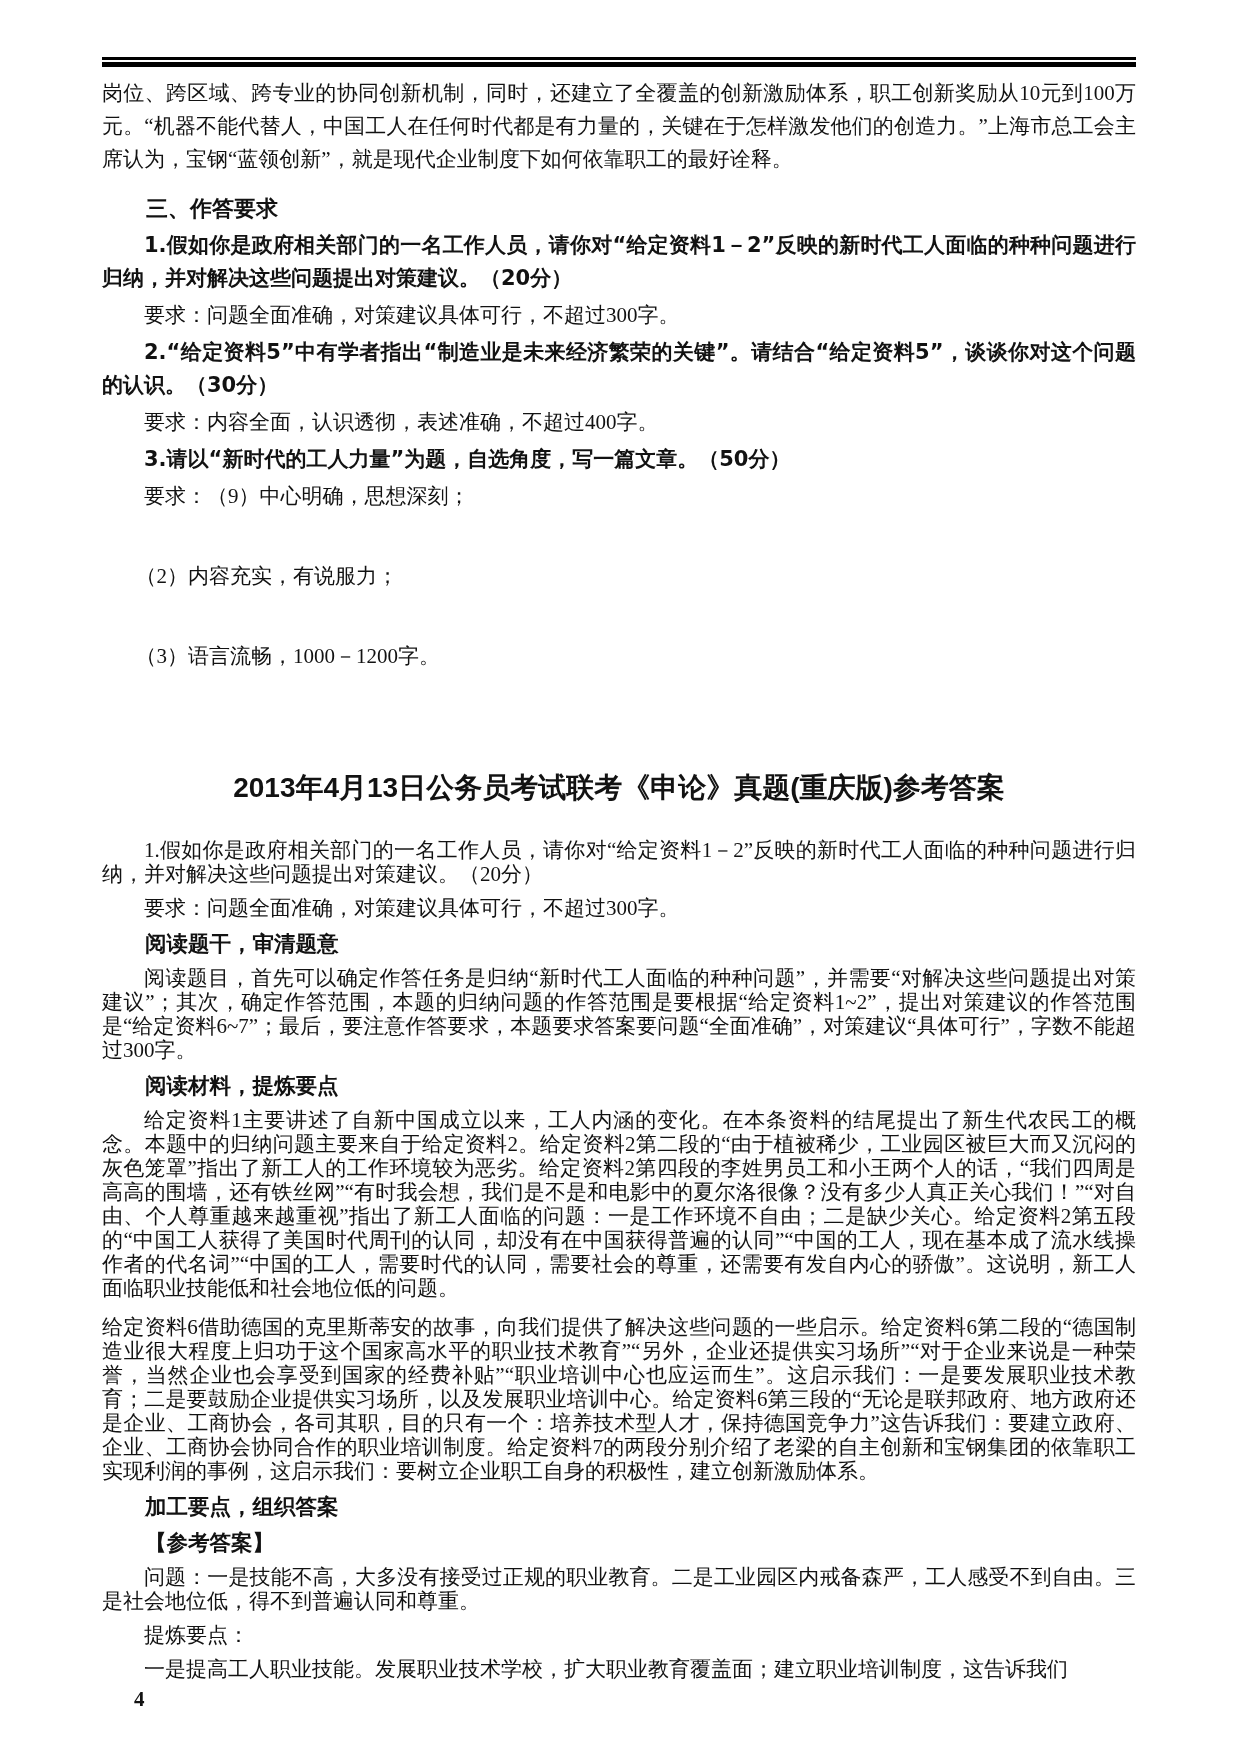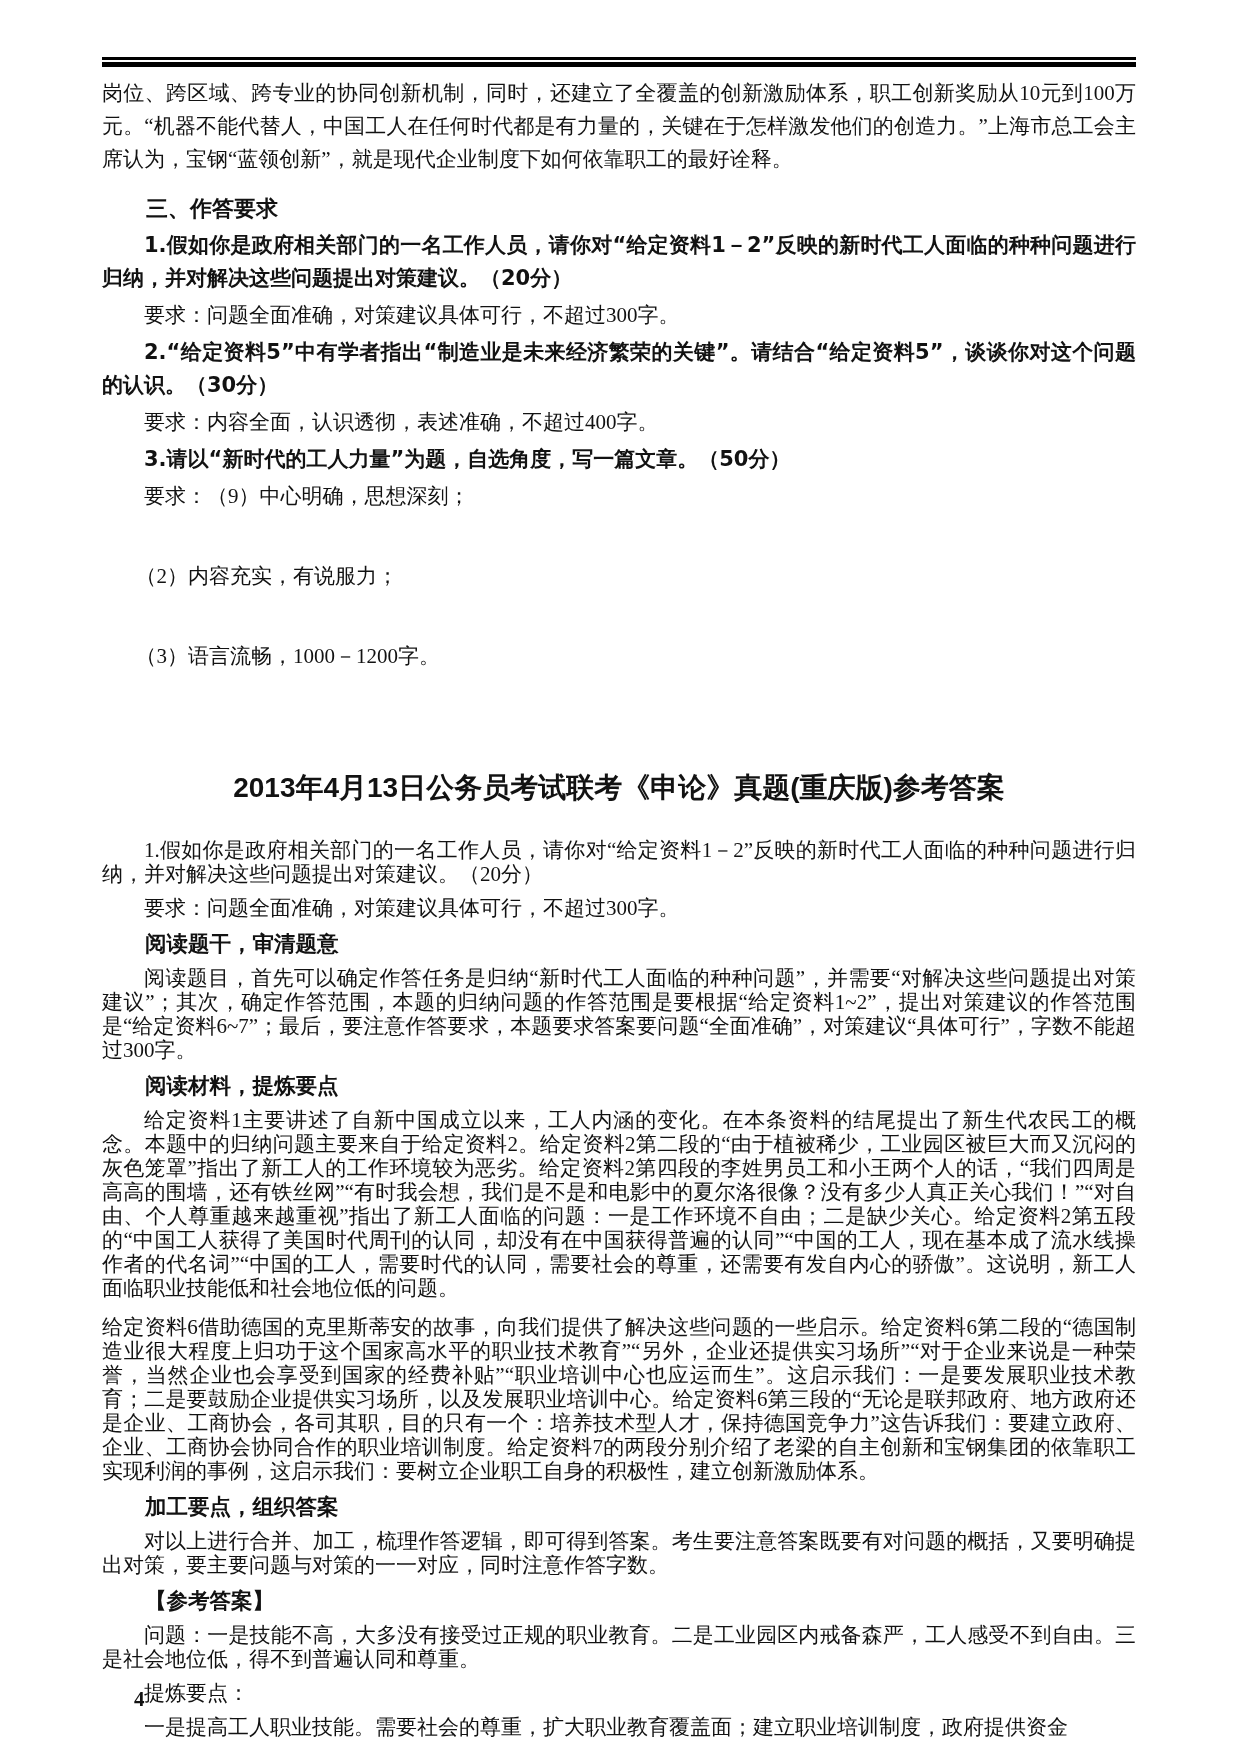--- a/index.html
+++ b/index.html
@@ -96,24 +96,23 @@
 
 
       <p class="h">阅读题干，审清题意</p>
       <p>阅读题目，首先可以确定作答任务是归纳“新时代工人面临的种种问题”，并需要“对解决这些问题提出对策建议”；其次，确定作答范围，本题的归纳问题的作答范围是要根据“给定资料1~2”，提出对策建议的作答范围是“给定资料6~7”；最后，要注意作答要求，本题要求答案要问题“全面准确”，对策建议“具体可行”，字数不能超过300字。</p>
 
       <p class="h">阅读材料，提炼要点</p>
       <p class="tight-b">给定资料1主要讲述了自新中国成立以来，工人内涵的变化。在本条资料的结尾提出了新生代农民工的概念。本题中的归纳问题主要来自于给定资料2。给定资料2第二段的“由于植被稀少，工业园区被巨大而又沉闷的灰色笼罩”指出了新工人的工作环境较为恶劣。给定资料2第四段的李姓男员工和小王两个人的话，“我们四周是高高的围墙，还有铁丝网”“有时我会想，我们是不是和电影中的夏尔洛很像？没有多少人真正关心我们！”“对自由、个人尊重越来越重视”指出了新工人面临的问题：一是工作环境不自由；二是缺少关心。给定资料2第五段的“中国工人获得了美国时代周刊的认同，却没有在中国获得普遍的认同”“中国的工人，现在基本成了流水线操作者的代名词”“中国的工人，需要时代的认同，需要社会的尊重，还需要有发自内心的骄傲”。这说明，新工人面临职业技能低和社会地位低的问题。</p>
       <p class="noind">给定资料6借助德国的克里斯蒂安的故事，向我们提供了解决这些问题的一些启示。给定资料6第二段的“德国制造业很大程度上归功于这个国家高水平的职业技术教育”“另外，企业还提供实习场所”“对于企业来说是一种荣誉，当然企业也会享受到国家的经费补贴”“职业培训中心也应运而生”。这启示我们：一是要发展职业技术教育；二是要鼓励企业提供实习场所，以及发展职业培训中心。给定资料6第三段的“无论是联邦政府、地方政府还是企业、工商协会，各司其职，目的只有一个：培养技术型人才，保持德国竞争力”这告诉我们：要建立政府、企业、工商协会协同合作的职业培训制度。给定资料7的两段分别介绍了老梁的自主创新和宝钢集团的依靠职工实现利润的事例，这启示我们：要树立企业职工自身的积极性，建立创新激励体系。</p>
 
       <p class="h">加工要点，组织答案</p>
-      <p>对以上进行合并、加工，梳理作答逻辑，即可得到答案。考生要注意答案既要有对问题的概括，又要明确提出对策，要主要问题与对策的一一对应，同时注意作答字数。</p>
 
       <p class="h">【参考答案】</p>
       <p>问题：一是技能不高，大多没有接受过正规的职业教育。二是工业园区内戒备森严，工人感受不到自由。三是社会地位低，得不到普遍认同和尊重。</p>
       <p>提炼要点：</p>
-      <p>一是提高工人职业技能。需要社会的尊重，扩大职业教育覆盖面；建立职业培训制度，政府提供资金</p>
+      <p>一是提高工人职业技能。发展职业技术学校，扩大职业教育覆盖面；建立职业培训制度，这告诉我们</p>
     </div>
 
   </div>
 
   <div class="page-number">4</div>
 </div>
 
 </body></html>

